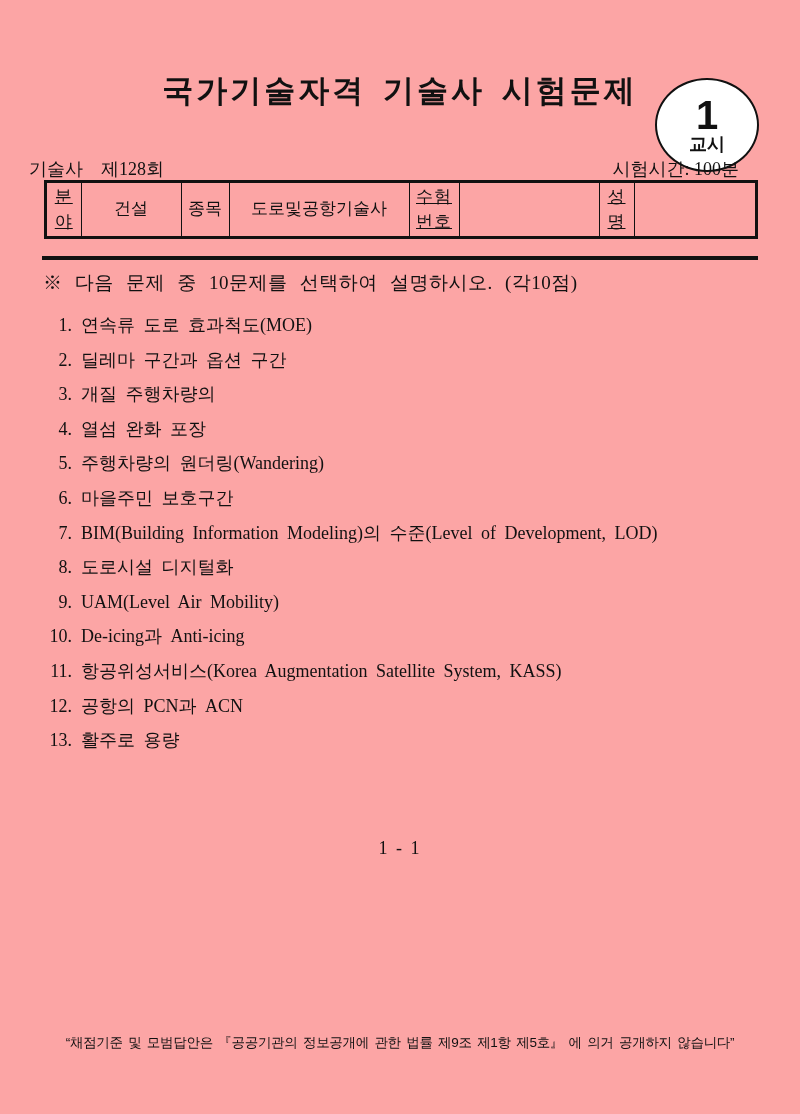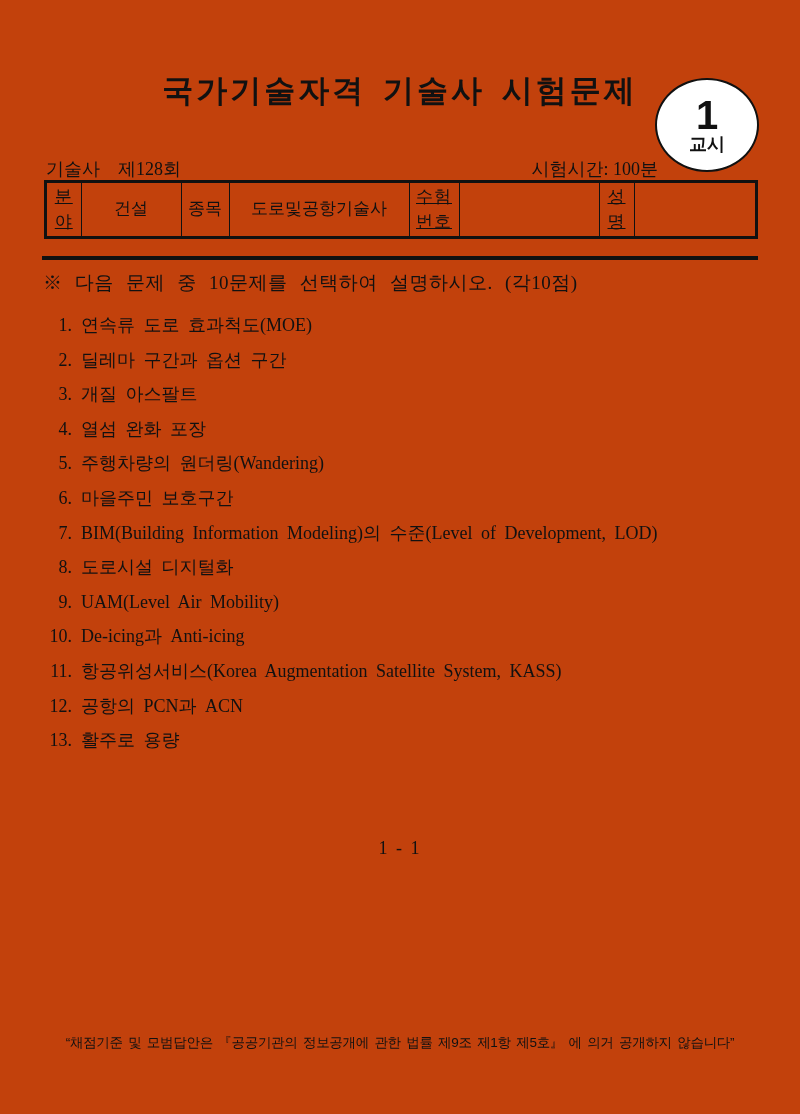--- a/index.html
+++ b/index.html
@@ -2,21 +2,21 @@
 <html><head>
 <meta charset="utf-8">
 <style>
   * { margin: 0; padding: 0; box-sizing: border-box; }
   html, body { background: #e8e8e8; }
   .page {
     position: relative;
     width: 800px;
     height: 1114px;
     margin: 0 auto;
-    background: #c2410c;
+    background: #fca5a5;
     color: #111111;
     font-family: "Liberation Serif", "DejaVu Serif", serif;
     overflow: hidden;
   }
 
   
   .title {
     position: absolute;
     top: 70px;
     left: 0;
@@ -53,28 +53,28 @@
     font-family: "Liberation Sans", "DejaVu Sans", sans-serif;
     font-size: 18px;
     font-weight: bold;
     line-height: 20px;
   }
 
   
   .meta-row {
     position: absolute;
     top: 157px;
-    left: 46px;
+    left: 29px;
     width: 710px;
     display: flex;
     justify-content: space-between;
     font-size: 18px;
   }
   .meta-left { display: flex; gap: 18px; }
-  .meta-right { margin-right: 98px; }
+  .meta-right { }
 
   
   table.info-table {
     position: absolute;
     top: 181px;
     left: 45px;
     width: 710px;
     height: 57px;
     border-collapse: collapse;
     table-layout: fixed;
@@ -201,21 +201,21 @@
     <li>
         <span class="q-no">1.</span>
         <span class="q-text">연속류 도로 효과척도(MOE)</span>
       </li>
     <li>
         <span class="q-no">2.</span>
         <span class="q-text">딜레마 구간과 옵션 구간</span>
       </li>
     <li>
         <span class="q-no">3.</span>
-        <span class="q-text">개질 아스팔트</span>
+        <span class="q-text">개질 주행차량의</span>
       </li>
     <li>
         <span class="q-no">4.</span>
         <span class="q-text">열섬 완화 포장</span>
       </li>
     <li>
         <span class="q-no">5.</span>
         <span class="q-text">주행차량의 원더링(Wandering)</span>
       </li>
     <li>

